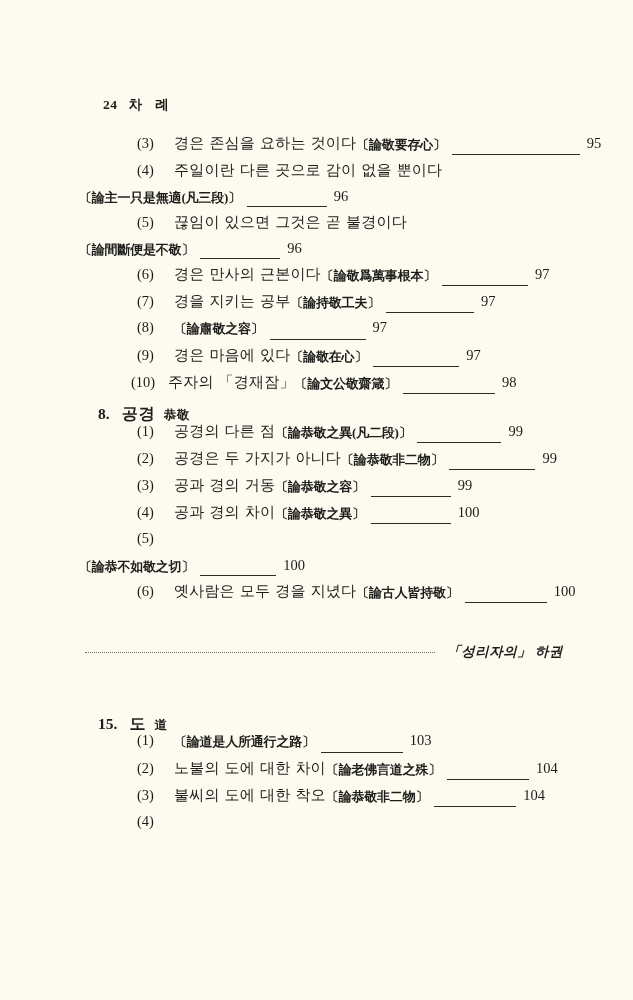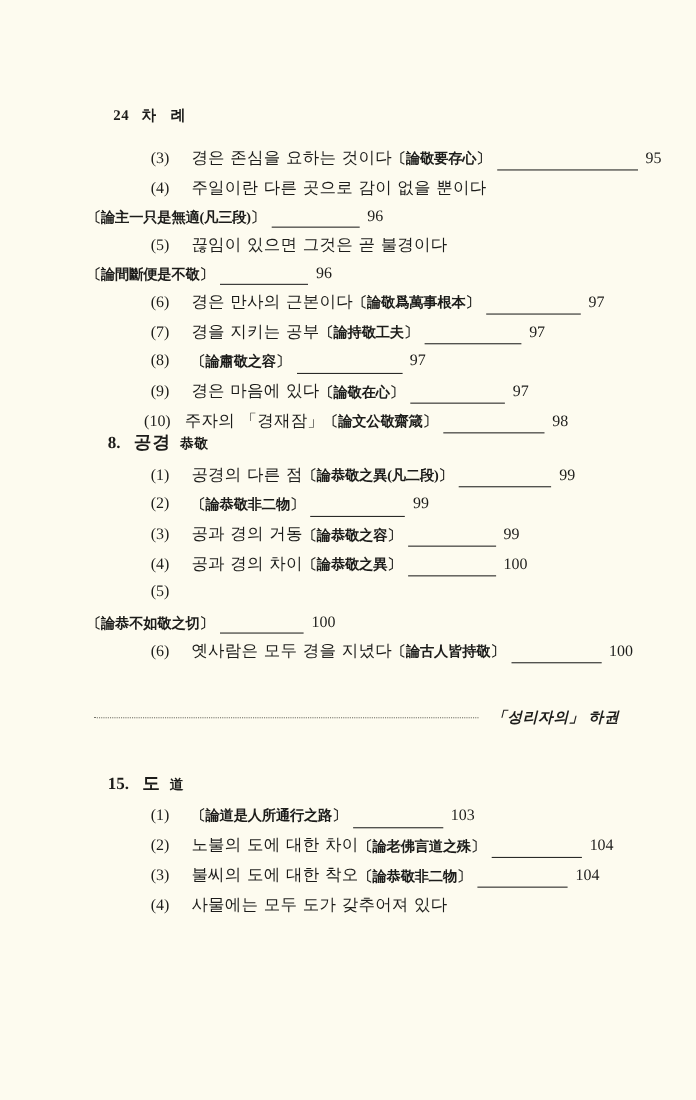--- a/index.html
+++ b/index.html
@@ -108,20 +108,21 @@
     font-size: 15.5px;
     font-weight: bold;
     font-family: "Liberation Serif", serif;
     margin-right: 12px;
   }
   .sect .s-ko {
     font-size: 16px;
     font-weight: bold;
     letter-spacing: 1px;
     margin-right: 8px;
+    margin-top: 12px;
   }
   .sect .s-hanja {
     font-size: 12.5px;
     font-weight: bold;
     letter-spacing: 0.5px;
   }
 
   
   .footer-rule {
     position: absolute;
@@ -228,20 +229,21 @@
       </div>
       <div class="entry">
         <span class="num">(1)</span>
         <span class="title"><span>공경의</span><span class="sp"></span><span>다른</span><span class="sp"></span><span>점</span></span>
         <span class="anno">〔論恭敬之異(凡二段)〕</span>
         <span class="leader" style="width: 84px;"></span>
         <span class="pg">99</span>
       </div>
       <div class="entry">
         <span class="num">(2)</span>
+        <span class="title"><span>공경은</span><span class="sp"></span><span>두</span><span class="sp"></span><span>가지가</span><span class="sp"></span><span>아니다</span></span>
         <span class="anno">〔論恭敬非二物〕</span>
         <span class="leader" style="width: 86px;"></span>
         <span class="pg">99</span>
       </div>
       <div class="entry">
         <span class="num">(3)</span>
         <span class="title"><span>공과</span><span class="sp"></span><span>경의</span><span class="sp"></span><span>거동</span></span>
         <span class="anno">〔論恭敬之容〕</span>
         <span class="leader" style="width: 80px;"></span>
         <span class="pg">99</span>
@@ -296,17 +298,16 @@
       </div>
       <div class="entry">
         <span class="num">(3)</span>
         <span class="title"><span>불씨의</span><span class="sp"></span><span>도에</span><span class="sp"></span><span>대한</span><span class="sp"></span><span>착오</span></span>
         <span class="anno">〔論恭敬非二物〕</span>
         <span class="leader" style="width: 82px;"></span>
         <span class="pg">104</span>
       </div>
       <div class="entry">
         <span class="num">(4)</span>
-        <span class="title"><span>사물에는</span><span class="sp"></span><span>모두</span><span class="sp"></span><span>도가</span><span class="sp"></span><span>갖추어져</span><span class="sp"></span><span>있다</span></span>
       </div>
     </div>
 
 </div>
 
 </body></html>

